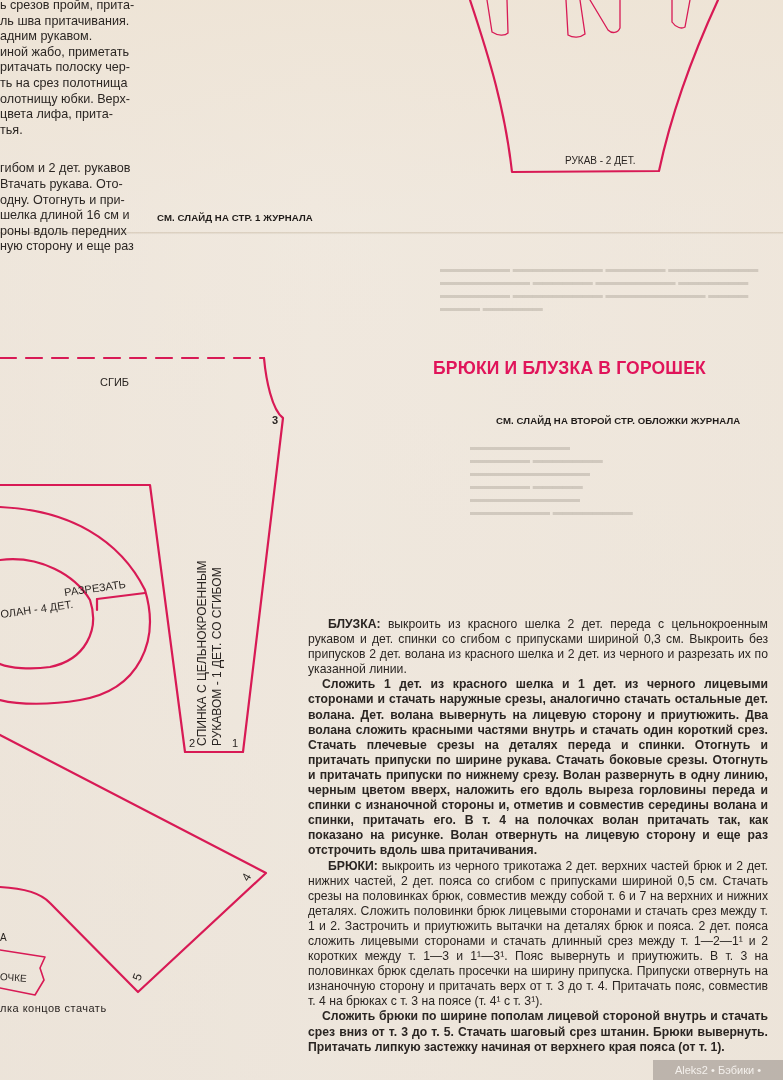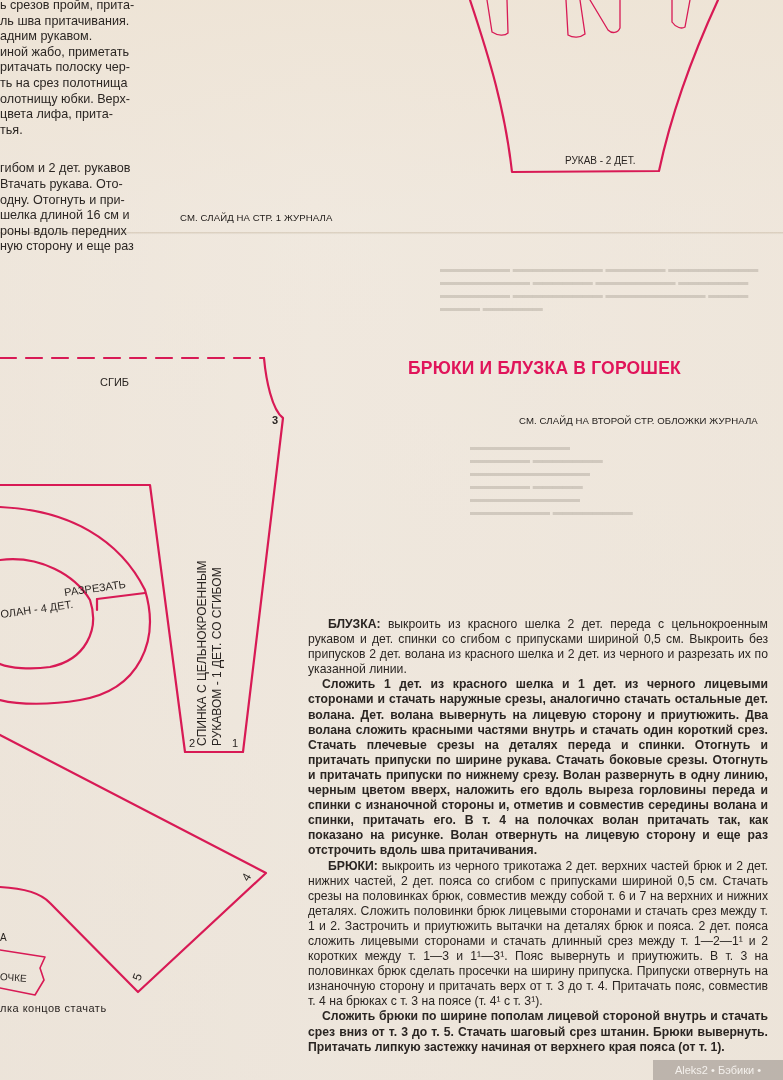--- a/index.html
+++ b/index.html
@@ -21,23 +21,22 @@
     }
     .col-text {
       position: absolute; font-size: 12.6px; line-height: 15.6px; color: #2b2623;
     }
     .col-text p { margin: 0; }
     .pink-title {
       position: absolute; color: #e0145a; font-weight: bold;
       font-family: "Liberation Sans", sans-serif; letter-spacing: 0.2px;
     }
     .ref-line {
-      position: absolute; font-weight: normal; font-size: 9.6px; color: #1e1a18;
+      position: absolute; font-weight: bold; font-size: 9.6px; color: #1e1a18;
       letter-spacing: 0.1px;
-      margin-left: 23px;
     }
     .faded {
       position: absolute; color: rgba(120,110,100,0.25); font-size: 10px; line-height: 13px;
     }
     .pattern-svg { position: absolute; left: 0; top: 0; }
     .pat-label {
       position: absolute; font-size: 11px; color: #2a2522;
       font-family: "Liberation Sans", sans-serif; white-space: nowrap;
     }
     .main-text {
@@ -85,21 +84,21 @@
   <p>одну. Отогнуть и при-</p>
   <p>шелка длиной 16 см и</p>
   <p>роны вдоль передних</p>
   <p>ную сторону и еще раз</p>
 </div>
 
 <div class="pink-title" style="left:157px; top:146px; font-size:17px; line-height:21px;">
 </div>
 <div class="ref-line" style="left:157px; top:212px;">СМ. СЛАЙД НА СТР. 1 ЖУРНАЛА</div>
 
-<div class="pink-title" style="left:408px; top:358px; font-size:17.5px;">БРЮКИ И БЛУЗКА В ГОРОШЕК</div>
+<div class="pink-title" style="left:433px; top:358px; font-size:17.5px;">БРЮКИ И БЛУЗКА В ГОРОШЕК</div>
 <div class="ref-line" style="left:496px; top:415px;">СМ. СЛАЙД НА ВТОРОЙ СТР. ОБЛОЖКИ ЖУРНАЛА</div>
 
 <svg class="pattern-svg" width="783" height="1080" viewBox="0 0 783 1080">
   <g fill="none" stroke="#d81a55" stroke-width="2.2" stroke-linejoin="round" stroke-linecap="round">
 
     <g>
       <path d="M470 0 C 490 60, 505 110, 512 172 L 659 171 C 672 110, 695 50, 718 0"></path>
     </g>
     <g stroke-width="1.3">
       <path d="M487 0 L 492 32 M 507 0 L 508 33 M 492 32 C 498 36, 505 36, 508 33"></path>
@@ -144,19 +143,19 @@
 </div>
 
 <div class="pat-label" style="left:64px; top:582px; transform:rotate(-8deg);">РАЗРЕЗАТЬ</div>
 <div class="pat-label" style="left:0; top:603px; transform:rotate(-8deg);">ОЛАН - 4 ДЕТ.</div>
 
 <div class="pat-label" style="left:0; top:932px; font-size:10px;">А</div>
 <div class="pat-label" style="left:0; top:972px; font-size:10px; transform:rotate(4deg);">ОЧКЕ</div>
 <div class="pat-label" style="left:0; top:1002px; font-size:11px; letter-spacing:0.5px;">лка концов стачать</div>
 
 <div class="main-text">
-  <p class="para-gap"><b>БЛУЗКА:</b><span> выкроить из красного шелка 2 дет. переда с цельнокроенным рукавом и дет. спинки со сгибом с припусками шириной 0,5 см. Выкроить без припусков 2 дет. волана из красного шелка и 2 дет. из черного и разрезать их по указанной линии.</span></p>
+  <p class="para-gap"><b>БЛУЗКА:</b><span> выкроить из красного шелка 2 дет. переда с цельнокроенным рукавом и дет. спинки со сгибом с припусками шириной 0,3 см. Выкроить без припусков 2 дет. волана из красного шелка и 2 дет. из черного и разрезать их по указанной линии.</span></p>
   <p class="indent">Сложить 1 дет. из красного шелка и 1 дет. из черного лицевыми сторонами и стачать наружные срезы, аналогично стачать остальные дет. волана. Дет. волана вывернуть на лицевую сторону и приутюжить. Два волана сложить красными частями внутрь и стачать один короткий срез. Стачать плечевые срезы на деталях переда и спинки. Отогнуть и притачать припуски по ширине рукава. Стачать боковые срезы. Отогнуть и притачать припуски по нижнему срезу. Волан развернуть в одну линию, черным цветом вверх, наложить его вдоль выреза горловины переда и спинки с изнаночной стороны и, отметив и совместив середины волана и спинки, притачать его. В т. 4 на полочках волан притачать так, как показано на рисунке. Волан отвернуть на лицевую сторону и еще раз отстрочить вдоль шва притачивания.</p>
   <p><b>БРЮКИ:</b><span> выкроить из черного трикотажа 2 дет. верхних частей брюк и 2 дет. нижних частей, 2 дет. пояса со сгибом с припусками шириной 0,5 см. Стачать срезы на половинках брюк, совместив между собой т. 6 и 7 на верхних и нижних деталях. Сложить половинки брюк лицевыми сторонами и стачать срез между т. 1 и 2. Застрочить и приутюжить вытачки на деталях брюк и пояса. 2 дет. пояса сложить лицевыми сторонами и стачать длинный срез между т. 1—2—1¹ и 2 коротких между т. 1—3 и 1¹—3¹. Пояс вывернуть и приутюжить. В т. 3 на половинках брюк сделать просечки на ширину припуска. Припуски отвернуть на изнаночную сторону и притачать верх от т. 3 до т. 4. Притачать пояс, совместив т. 4 на брюках с т. 3 на поясе (т. 4¹ с т. 3¹).</span></p>
   <p class="indent">Сложить брюки по ширине пополам лицевой стороной внутрь и стачать срез вниз от т. 3 до т. 5. Стачать шаговый срез штанин. Брюки вывернуть. Притачать липкую застежку начиная от верхнего края пояса (от т. 1).</p>
 </div>
 
 <div class="watermark">Aleks2 • Бэбики • babiki.ru</div>
 
 </body></html>

